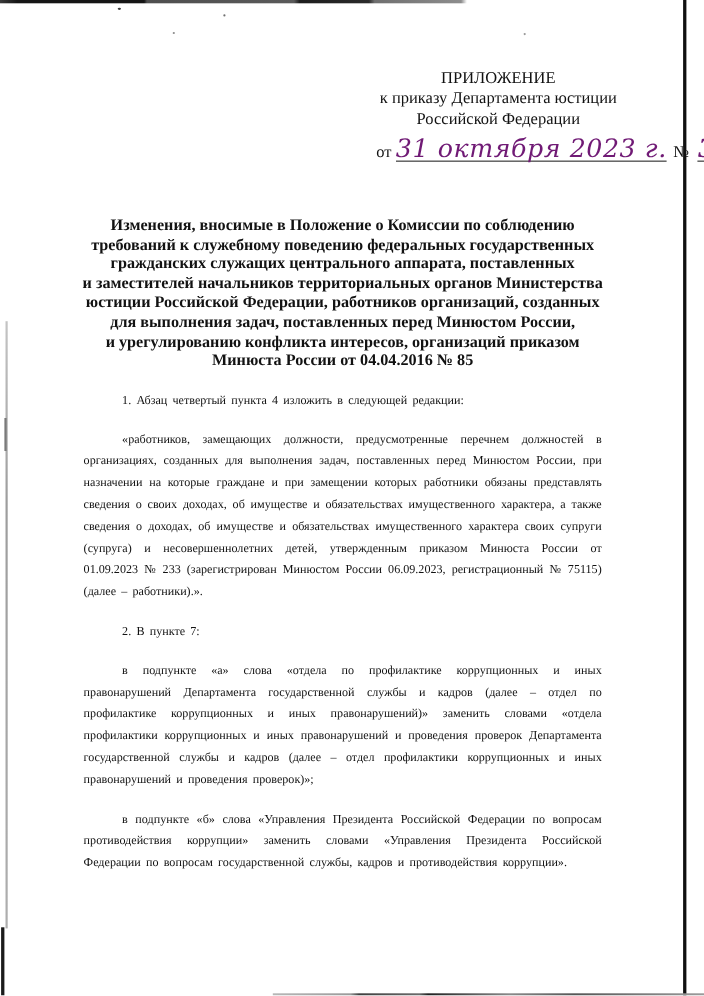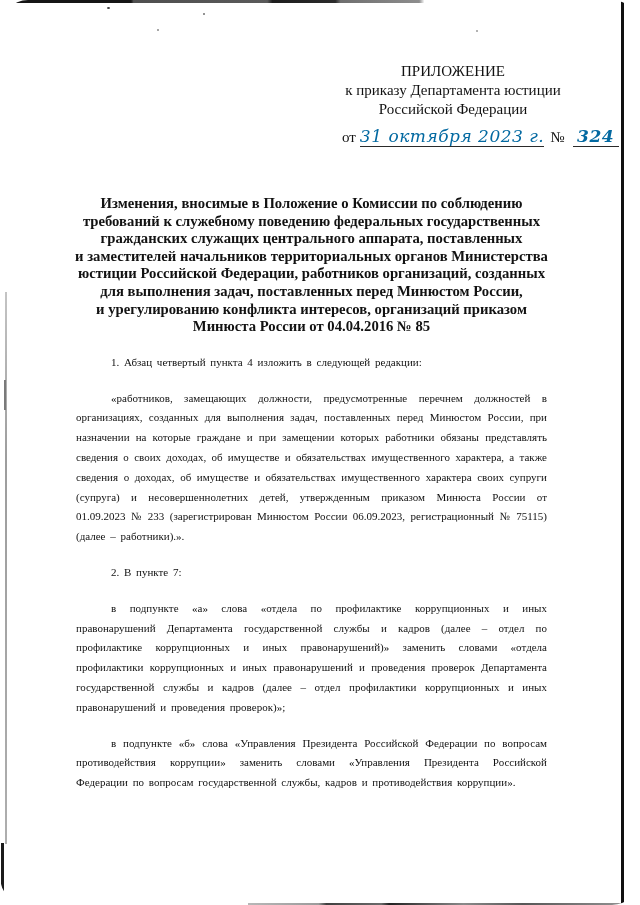--- a/index.html
+++ b/index.html
@@ -10,21 +10,20 @@
     color: #121212;
     -webkit-font-smoothing: antialiased;
   }
   .page {
     position: relative;
     width: 640px; height: 905px;
     background: #ffffff;
     overflow: hidden;
     box-sizing: border-box;
     padding: 62px 77px 0 60px;
-    border-radius: 28px;
   }
   
   .scan-top {
     position: absolute; top: 0; left: 0; width: 524px; height: 3px;
     background: linear-gradient(90deg,
       #3a3a3a 0, #151515 3%, #151515 25%,
       #4f4f4f 25.5%, #5a5a5a 51%,
       #1d1d1d 52%, #2b2b2b 64%,
       #6f6f6f 65%, #8d8d8d 80%, rgba(150,150,150,0) 81%);
   }
@@ -66,23 +65,23 @@
   }
   .date-row {
     margin-top: 7px;
     white-space: nowrap;
     text-align: left;
     font-size: 15px;
   }
   .hw {
     font-family: "DejaVu Serif", serif;
     font-style: italic;
-    font-size: 17px;
+    font-size: 23px;
     letter-spacing: 0.5px;
-    color: #0369a1;
+    color: #701a75;
   }
   .u-line {
     display: inline-block;
     border-bottom: 1.4px solid #2a2a2a;
     text-align: center;
     line-height: 20px;
     vertical-align: baseline;
   }
   .u-date { min-width: 168px; margin: 0 6px 0 4px; }
   .u-num  { min-width: 46px;  margin-left: 8px; font-weight: bold; }

